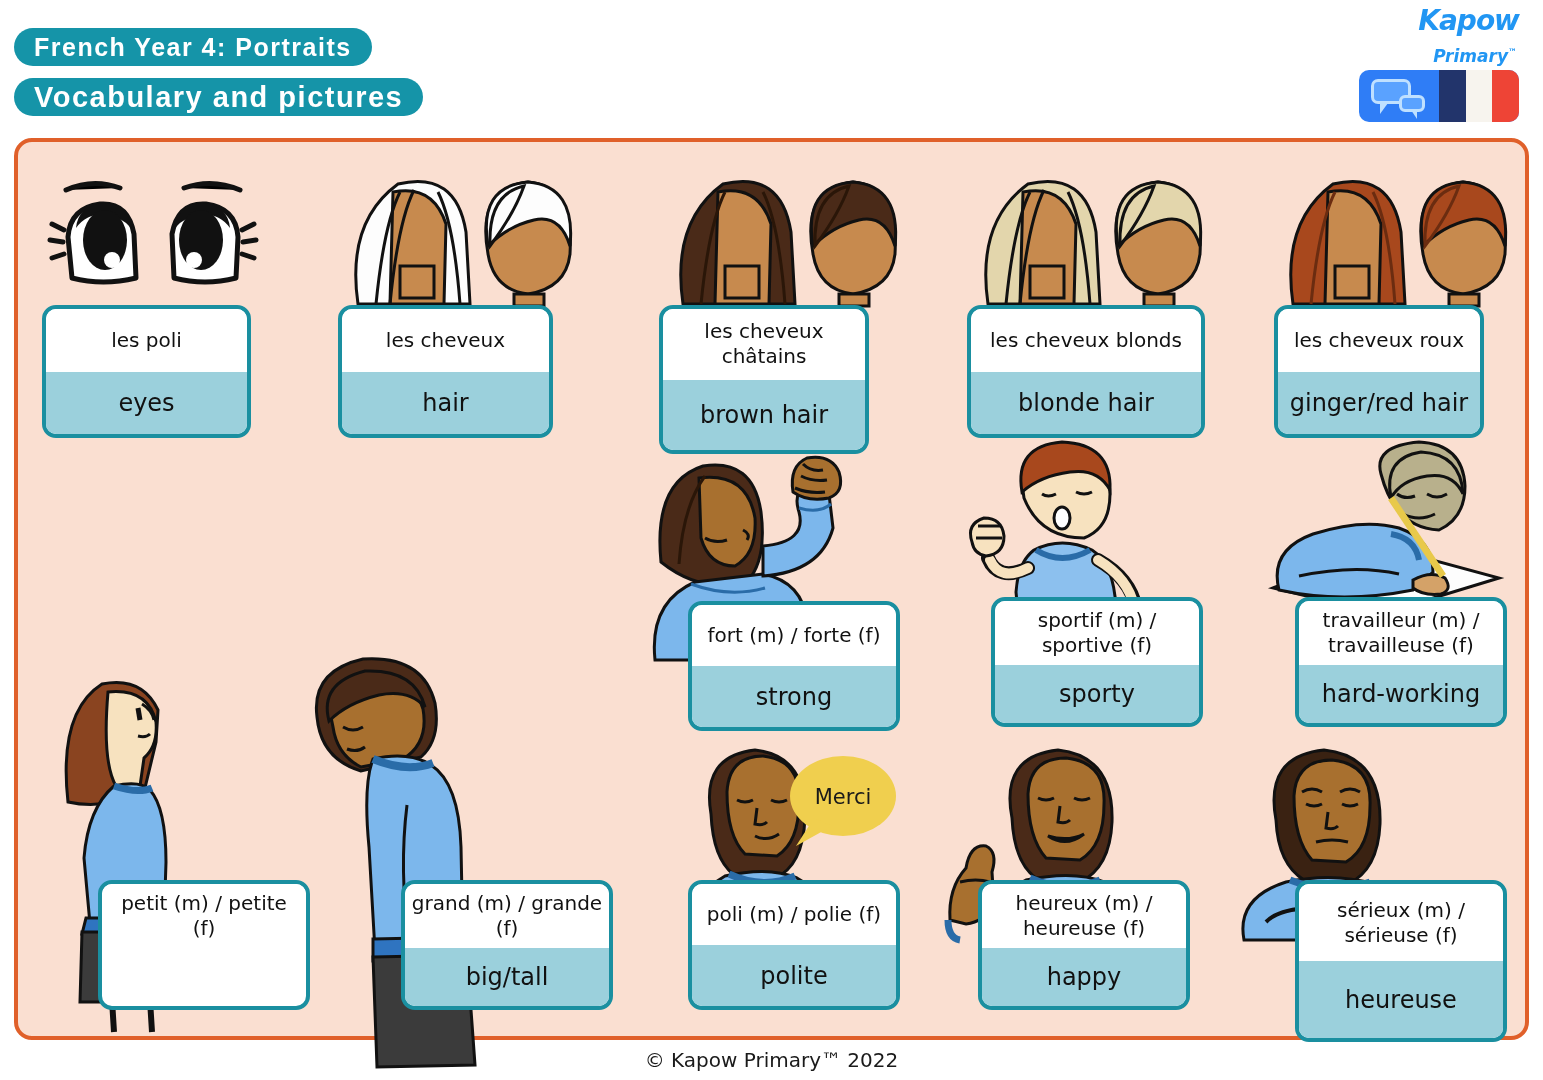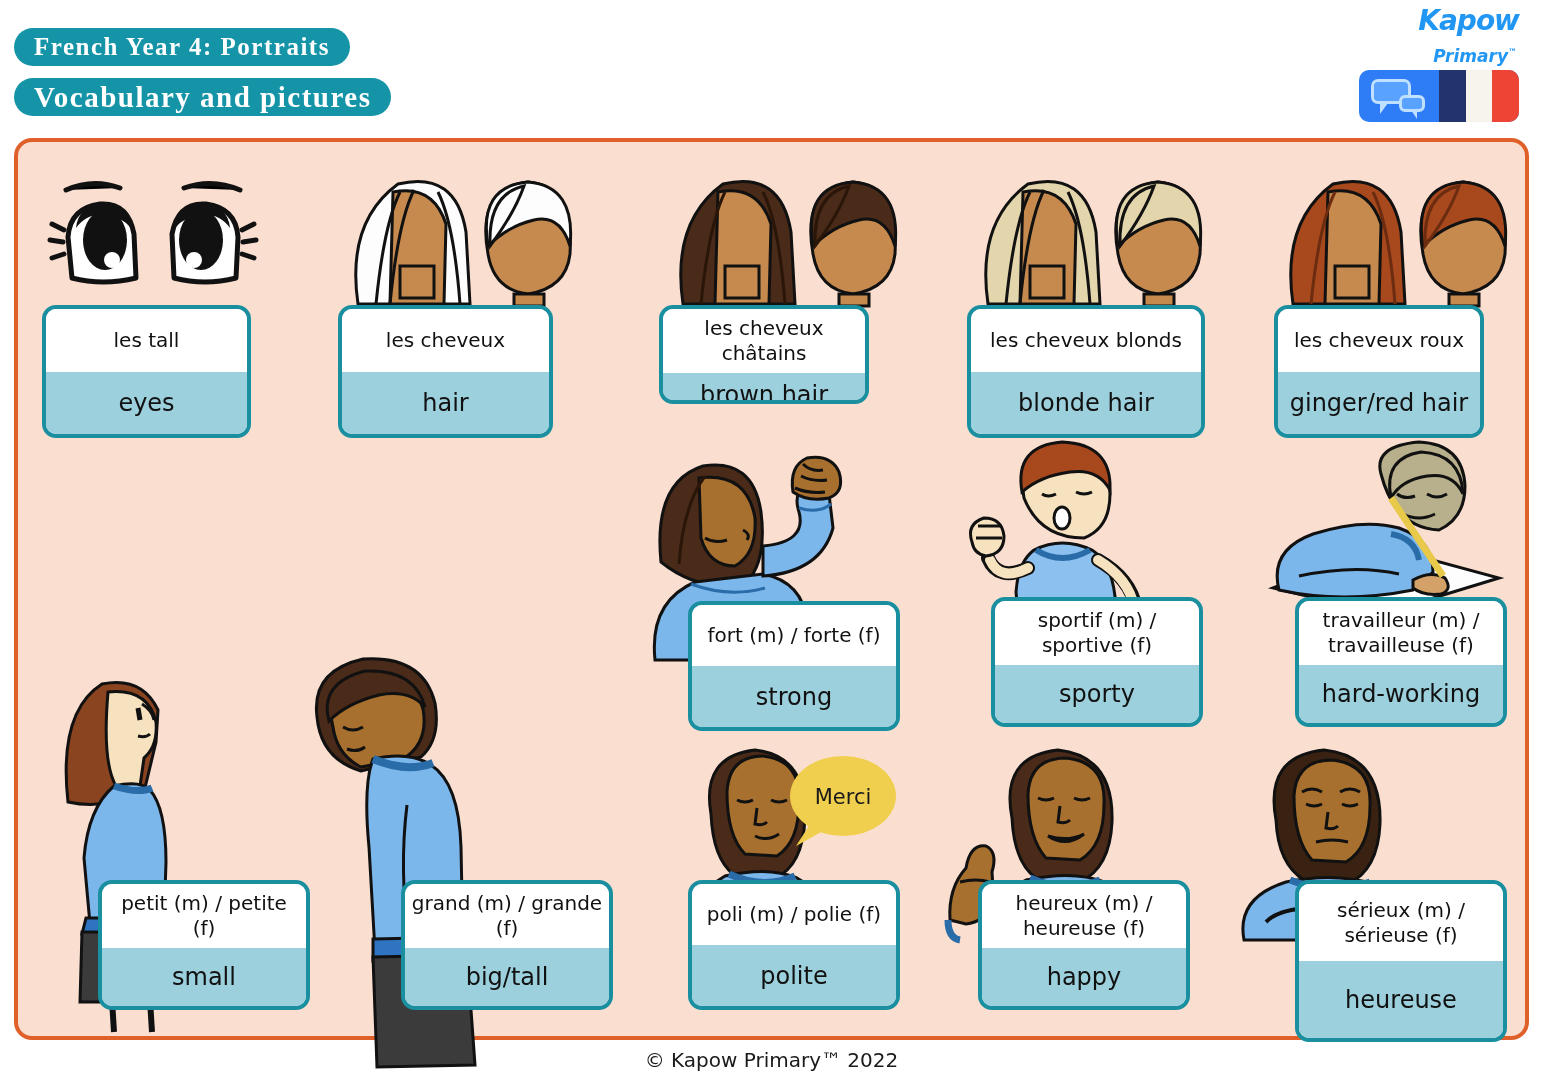--- a/index.html
+++ b/index.html
@@ -9,21 +9,21 @@
     font-family: "DejaVu Sans", sans-serif;
     position: relative; overflow: hidden;
   }
 
   
   .header { position: absolute; top: 0; left: 0; width: 1543px; height: 132px; }
   .banner {
     position: absolute; left: 14px;
     background: #1594a8; color: #ffffff;
     border-radius: 22px;
-    font-family: Liberation Serif, serif;
+    font-family: Liberation Sans, sans-serif;
     font-weight: 700; letter-spacing: 1.5px;
     display: flex; align-items: center;
     padding: 0 20px;
   }
   .banner-1 { top: 28px; height: 38px; font-size: 25px; }
   .banner-2 { top: 78px; height: 38px; font-size: 29px; }
 
   .logo-area { position: absolute; right: 18px; top: 2px; width: 200px; height: 126px; }
   .logo-word {
     position: absolute; right: 6px; top: 2px;
@@ -383,30 +383,30 @@
         <path d="M88 100 Q104 96 120 100" fill="none"></path>
         <path d="M16 198 Q8 156 58 140 Q106 130 146 142 Q186 156 182 198Z" fill="#7cb7ec"></path>
         <path d="M62 138 Q102 154 142 140" fill="none" stroke="#2a6ca8" stroke-width="7"></path>
         <path d="M38 180 Q56 162 104 168 Q150 174 158 186" fill="none" stroke-width="4"></path>
         <path d="M104 168 Q118 164 124 172 Q120 180 104 178Z" fill="#a8702f"></path>
       </g>
     </svg>
   </div>
 
   <div class="card" style="left:24px; top:163px; width:209px; height:133px;">
-    <div class="fr">les tall</div>
+    <div class="fr">les poli</div>
     <div class="en">eyes</div>
   </div>
 
   <div class="card" style="left:320px; top:163px; width:215px; height:133px;">
     <div class="fr">les cheveux</div>
     <div class="en">hair</div>
   </div>
 
-  <div class="card" style="left:641px; top:163px; width:210px; height:99px;">
+  <div class="card" style="left:641px; top:163px; width:210px; height:149px;">
     <div class="fr">les cheveux châtains</div>
     <div class="en">brown hair</div>
   </div>
 
   <div class="card" style="left:949px; top:163px; width:238px; height:133px;">
     <div class="fr">les cheveux blonds</div>
     <div class="en">blonde hair</div>
   </div>
 
   <div class="card" style="left:1256px; top:163px; width:210px; height:133px;">
@@ -424,21 +424,20 @@
     <div class="en">sporty</div>
   </div>
 
   <div class="card" style="left:1277px; top:455px; width:212px; height:130px;">
     <div class="fr">travailleur (m) / travailleuse (f)</div>
     <div class="en">hard-working</div>
   </div>
 
   <div class="card" style="left:80px; top:738px; width:212px; height:130px;">
     <div class="fr">petit (m) / petite (f)</div>
-    <div class="en">small</div>
   </div>
 
   <div class="card" style="left:383px; top:738px; width:212px; height:130px;">
     <div class="fr">grand (m) / grande (f)</div>
     <div class="en">big/tall</div>
   </div>
 
   <div class="card" style="left:670px; top:738px; width:212px; height:130px;">
     <div class="fr">poli (m) / polie (f)</div>
     <div class="en">polite</div>

